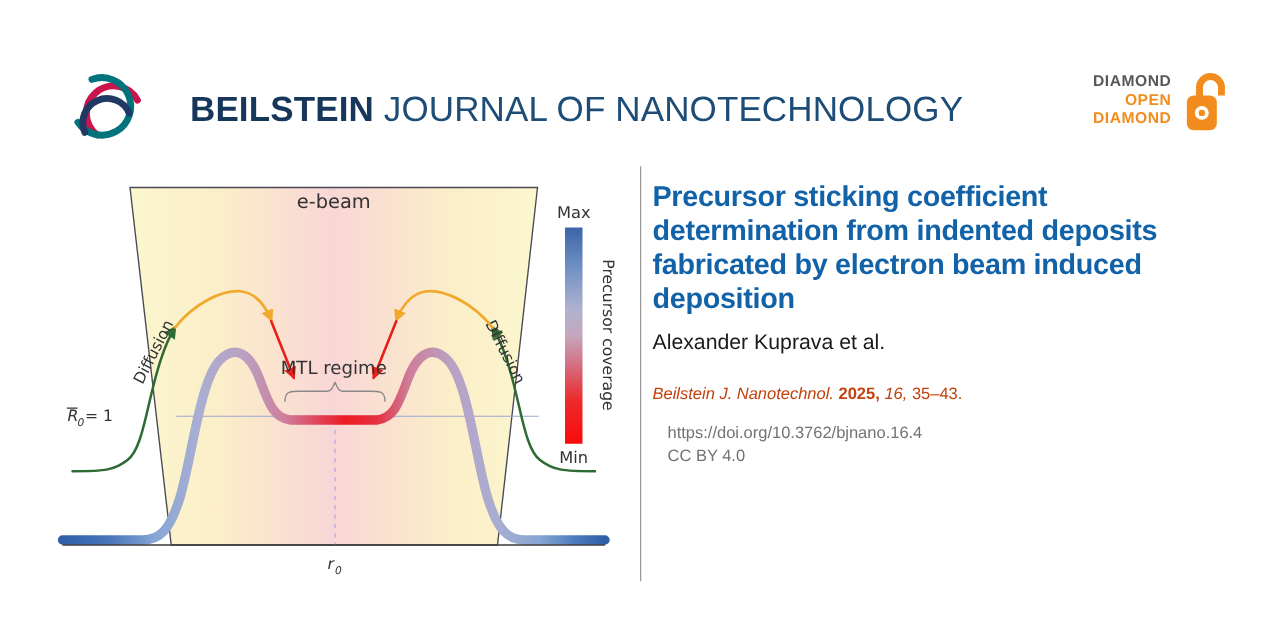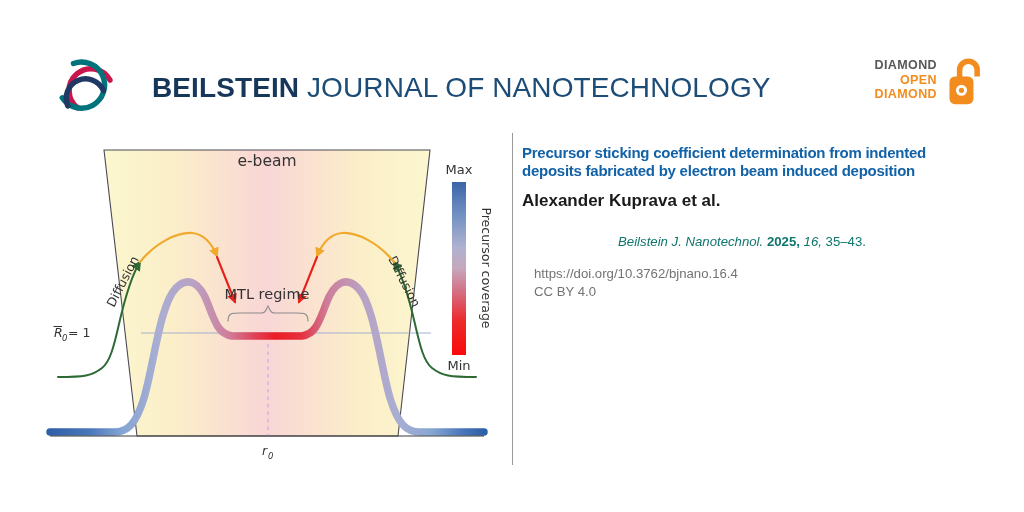--- a/index.html
+++ b/index.html
@@ -74,38 +74,36 @@
 
   
   #article-meta {
     position: absolute;
     left: 522px; top: 144px;
     width: 440px;
   }
   #article-title {
     color: #1262a8;
     font-weight: bold;
-    font-size: 15px;
+    font-size: 23px;
     line-height: 1.17;
     letter-spacing: -0.25px;
     margin: 0;
   }
   #article-authors {
     margin-top: 12px;
     color: #1a1a1a;
     font-size: 17px;
     line-height: 1.2;
-    font-weight: bold;
   }
   #article-citation {
     margin-top: 22px;
     font-size: 13.2px;
-    color: #0f766e;
+    color: #c2410c;
     line-height: 1.3;
-    text-align: center;
   }
   #article-citation .cit-journal { font-style: italic; }
   #article-citation .cit-year    { font-weight: bold; }
   #article-citation .cit-volume  { font-style: italic; }
   #article-doi-block {
     margin-top: 14px;
     font-size: 13.2px;
     color: #737373;
     line-height: 1.42;
     margin-left: 12px;

